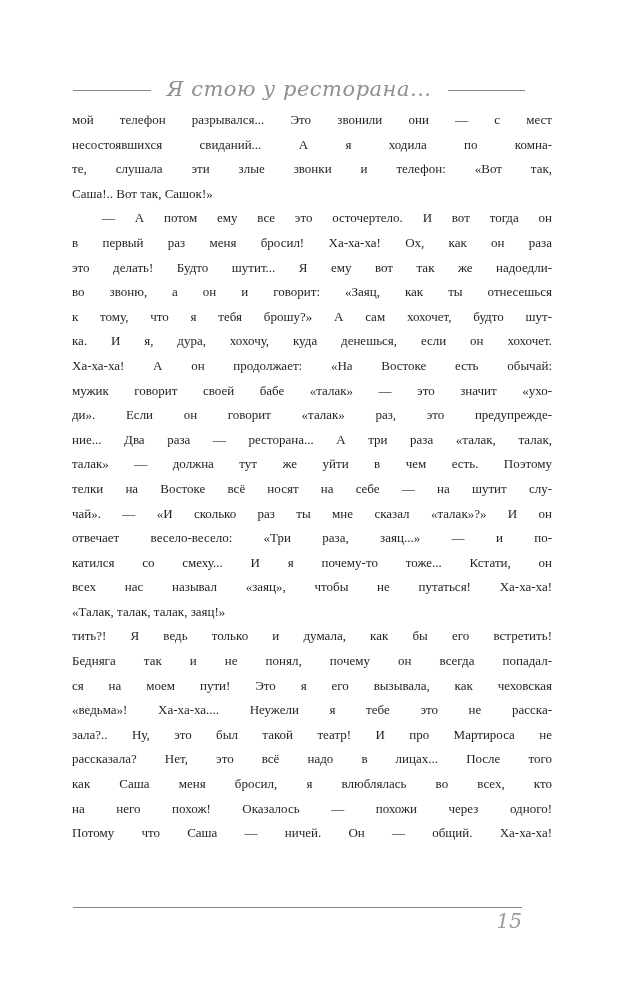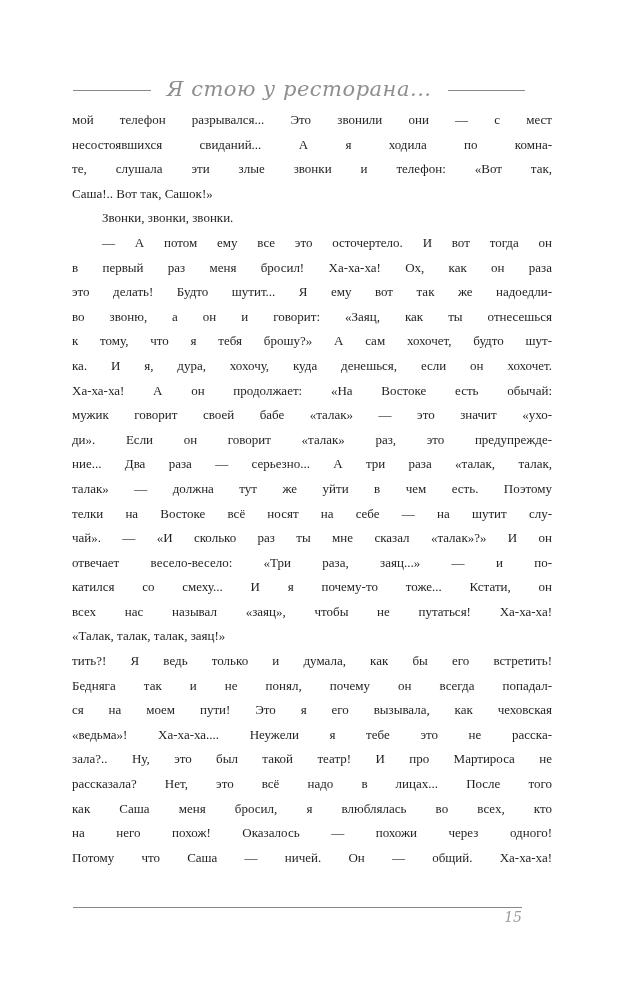--- a/index.html
+++ b/index.html
@@ -81,21 +81,21 @@
     border-top: 1.6px solid var(--rule);
   }
   .page-number {
     position: absolute;
     top: 909px;
     left: 73px;
     width: 449px;
     text-align: right;
     font-family: "DejaVu Serif", serif;
     font-style: italic;
-    font-size: 14px;
+    font-size: 20px;
     color: var(--page-number);
   }
 </style>
 </head>
 <body>
 
 <div class="page">
 
   <div class="running-head">
     <span class="head-rule"></span>
@@ -104,33 +104,30 @@
   </div>
 
   <div class="text-block">
       <div class="para">
         <div class="line">мой телефон разрывался... Это звонили они — с мест</div>
         <div class="line">несостоявшихся свиданий... А я ходила по комна-</div>
         <div class="line">те, слушала эти злые звонки и телефон: «Вот так,</div>
         <div class="line endline">Саша!.. Вот так, Сашок!»</div>
       </div>
       <div class="para">
-        <div class="line indent endline">Звонки, звонки, звонки.</div>
-      </div>
-      <div class="para">
         <div class="line indent">— А потом ему все это осточертело. И вот тогда он</div>
         <div class="line">в первый раз меня бросил! Ха-ха-ха! Ох, как он раза</div>
         <div class="line">это делать! Будто шутит... Я ему вот так же надоедли-</div>
         <div class="line">во звоню, а он и говорит: «Заяц, как ты отнесешься</div>
         <div class="line">к тому, что я тебя брошу?» А сам хохочет, будто шут-</div>
         <div class="line">ка. И я, дура, хохочу, куда денешься, если он хохочет.</div>
         <div class="line">Ха-ха-ха! А он продолжает: «На Востоке есть обычай:</div>
         <div class="line">мужик говорит своей бабе «талак» — это значит «ухо-</div>
         <div class="line">ди». Если он говорит «талак» раз, это предупрежде-</div>
-        <div class="line">ние... Два раза — серьезно... А три раза «талак, талак,</div>
+        <div class="line">ние... Два раза — ресторана... А три раза «талак, талак,</div>
         <div class="line">талак» — должна тут же уйти в чем есть. Поэтому</div>
         <div class="line">телки на Востоке всё носят на себе — на шутит слу-</div>
         <div class="line">чай». — «И сколько раз ты мне сказал «талак»?» И он</div>
         <div class="line">отвечает весело-весело: «Три раза, заяц...» — и по-</div>
         <div class="line">катился со смеху... И я почему-то тоже... Кстати, он</div>
         <div class="line">всех нас называл «заяц», чтобы не путаться! Ха-ха-ха!</div>
         <div class="line endline">«Талак, талак, талак, заяц!»</div>
       </div>
       <div class="para">
         <div class="line">тить?! Я ведь только и думала, как бы его встретить!</div>

